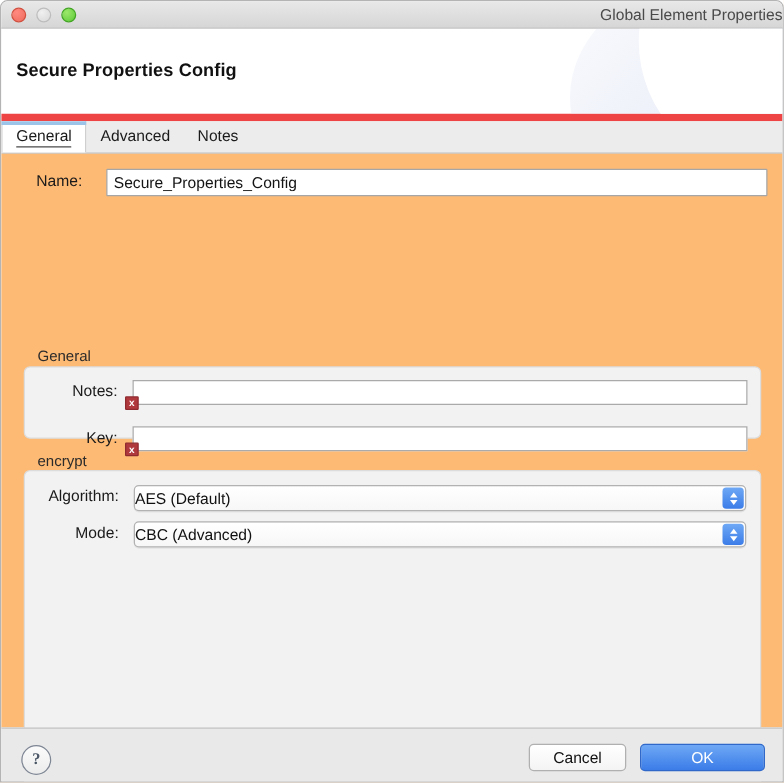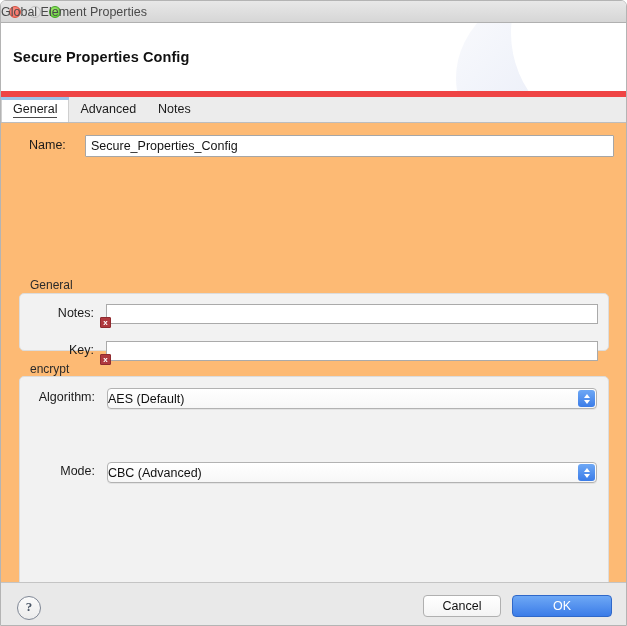--- a/index.html
+++ b/index.html
@@ -47,21 +47,21 @@
     border-radius: 50%;
     box-sizing: border-box;
   }
   .light.close  { background: radial-gradient(circle at 35% 30%, #ff8a80, #ef6b5e); border: 1px solid #d1503f; }
   .light.min    { background: radial-gradient(circle at 35% 30%, #f0f0f0, #d8d8d8); border: 1px solid #bdbdbd; }
   .light.max    { background: radial-gradient(circle at 35% 30%, #9ce86b, #5dc937); border: 1px solid #43a524; }
   .title-text {
     position: absolute;
     left: 0; right: 0; top: 0;
     line-height: 22px;
-    text-align: left;
+    text-align: right;
     font-size: 12.5px;
     color: #4a4a4a;
   }
 
   
   .header {
     position: relative;
     height: 68px;
     background: #ffffff;
     border-bottom: 6px solid #ef4444;
@@ -219,21 +219,21 @@
     text-align: center;
     font-family: "Liberation Sans", sans-serif;
   }
 
   
   #row-file { left: 105px; top: 181px; width: 492px; }
   #row-key  { left: 105px; top: 218px; width: 492px; }
 
   
   #row-algorithm { left: 106px; top: 265px; width: 490px; height: 22px; }
-  #row-mode      { left: 106px; top: 294px; width: 490px; height: 22px; margin-top: 45px; }
+  #row-mode      { left: 106px; top: 294px; width: 490px; height: 22px; }
 
   .combo {
     position: relative;
     width: 100%;
     height: 21px;
     box-sizing: border-box;
     background: linear-gradient(to bottom, #ffffff 0%, #f7f7f7 100%);
     border: 1px solid #b2b2b2;
     border-radius: 4px;
     box-shadow: 0 1px 0 rgba(0,0,0,0.06);

